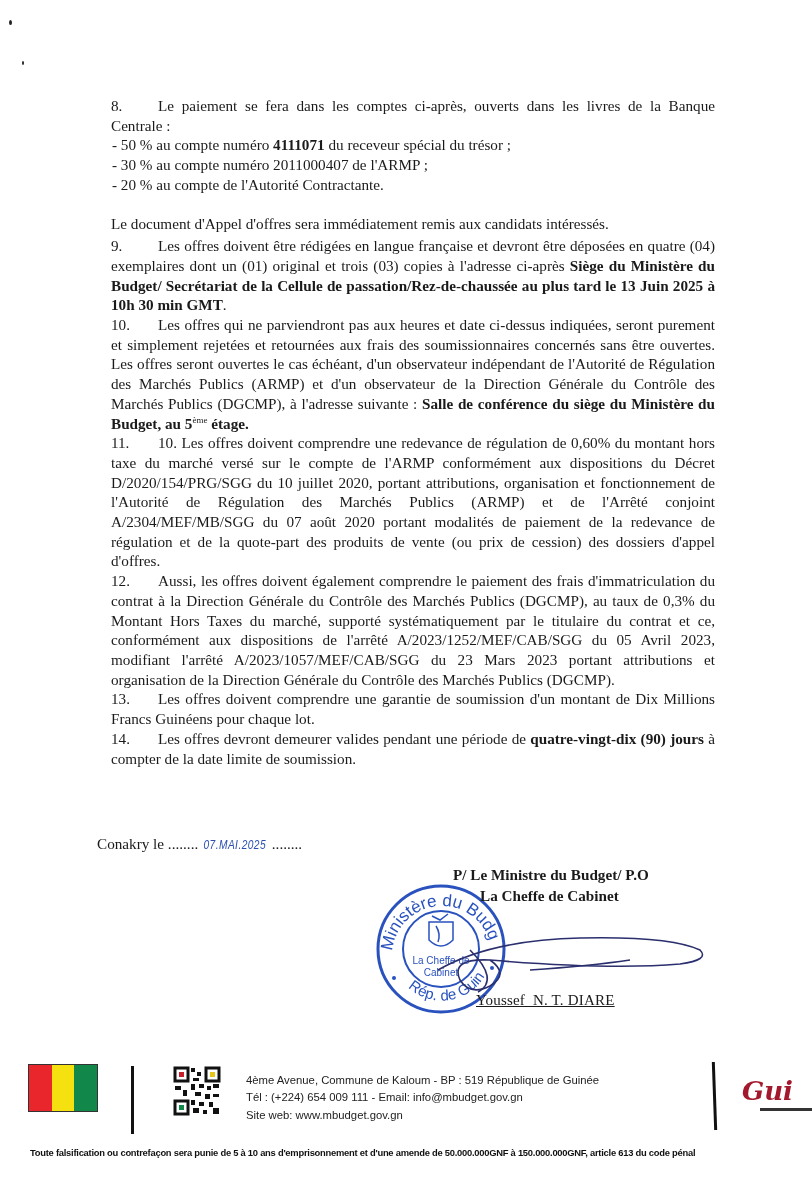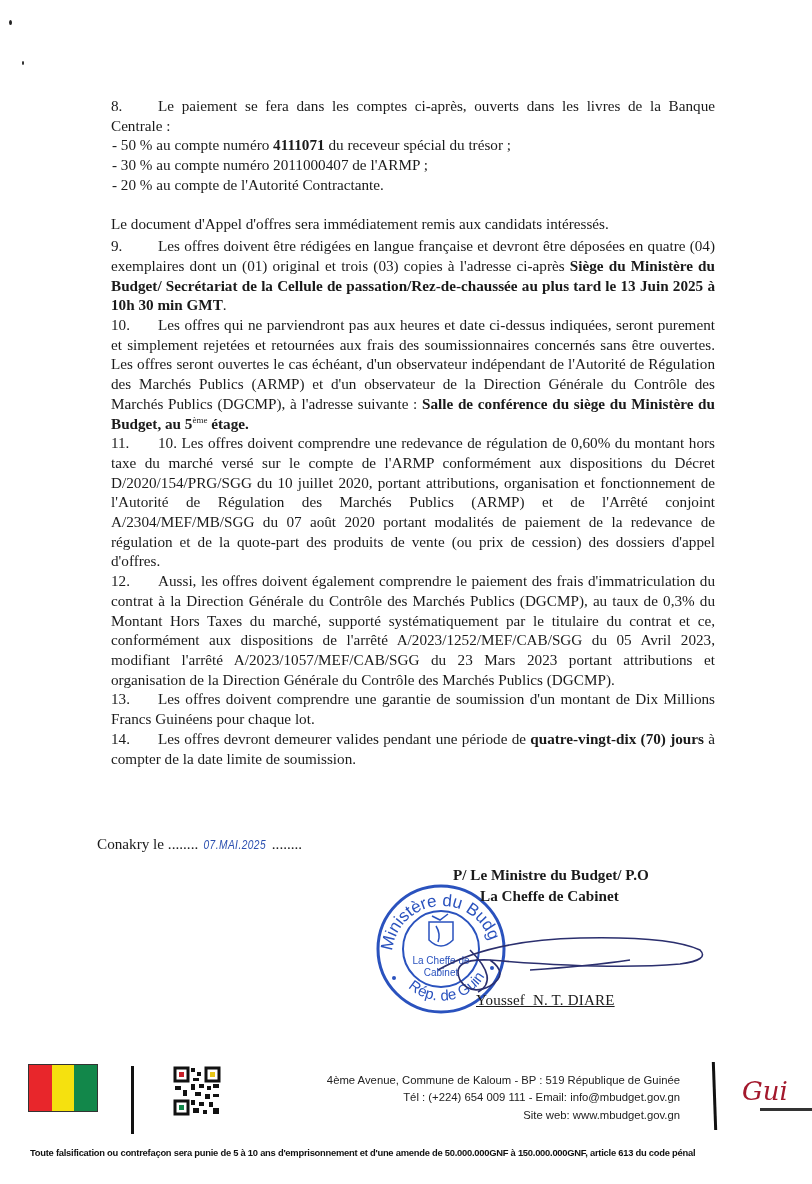--- a/index.html
+++ b/index.html
@@ -29,24 +29,24 @@
   .sig-title1 { position:absolute; left:453px; top:866px; font-weight:bold; font-size:15.2px; }
   .sig-title2 { position:absolute; left:480px; top:887px; font-weight:bold; font-size:15.2px; }
   .sig-name { position:absolute; left:476px; top:992px; font-weight:normal; font-size:15px; text-decoration:underline; letter-spacing:0.2px; }
   .stamp { position:absolute; left:374px; top:882px; width:134px; height:134px; }
   .signature { position:absolute; left:430px; top:930px; width:280px; height:70px; }
   .footer-flag { position:absolute; left:28px; top:1064px; width:70px; height:48px; display:flex; border:1px solid #333; box-sizing:border-box; }
   .footer-flag span { flex:1; }
   .footer-rule { position:absolute; width:3px; background:#111; }
   .qr { position:absolute; left:173px; top:1066px; width:48px; height:50px; }
   .footer-address {
-    position:absolute; left:246px; top:1072px; width:434px; text-align:right;
+    position:absolute; left:246px; top:1072px; width:434px; text-align:left;
     font-family:"Liberation Sans", sans-serif; font-size:11.3px; line-height:17.3px; color:#222;
   }
-  .footer-logo { position:absolute; left:742px; top:1076px; font-family:"DejaVu Serif", serif; font-style:italic; font-weight:normal; font-size:26px; color:#a3182c; }
+  .footer-logo { position:absolute; left:742px; top:1076px; font-family:"DejaVu Serif", serif; font-style:italic; font-weight:bold; font-size:26px; color:#a3182c; }
   .footer-logo-sub { position:absolute; left:760px; top:1108px; width:52px; height:3px; background:#333; }
   .footer-warning {
     position:absolute; left:30px; top:1147px; white-space:nowrap;
     font-family:"Liberation Sans", sans-serif; font-weight:bold; font-size:9.4px; color:#111;
     letter-spacing:-0.25px;
   }
 </style>
 </head>
 <body>
 
@@ -60,21 +60,21 @@
     <p class="bullet"><span>- 50 % au compte numéro </span><b>4111071</b><span> du receveur spécial du trésor ;</span></p>
     <p class="bullet"><span>- 30 % au compte numéro 2011000407 de l'ARMP ;</span></p>
     <p class="bullet"><span>- 20 % au compte de l'Autorité Contractante.</span></p>
     <div class="gap"></div>
     <p style="margin-bottom:3px;">Le document d'Appel d'offres sera immédiatement remis aux candidats intéressés.</p>
     <p><span class="num">9.</span><span>Les offres doivent être rédigées en langue française et devront être déposées en quatre (04) exemplaires dont un (01) original et trois (03) copies à l'adresse ci-après </span><b>Siège du Ministère du Budget/ Secrétariat de la Cellule de passation/Rez-de-chaussée au plus tard le 13 Juin 2025 à 10h 30 min GMT</b><span>.</span></p>
     <p><span class="num">10.</span><span>Les offres qui ne parviendront pas aux heures et date ci-dessus indiquées, seront purement et simplement rejetées et retournées aux frais des soumissionnaires concernés sans être ouvertes. Les offres seront ouvertes le cas échéant, d'un observateur indépendant de l'Autorité de Régulation des Marchés Publics (ARMP) et d'un observateur de la Direction Générale du Contrôle des Marchés Publics (DGCMP), à l'adresse suivante : </span><b>Salle de conférence du siège du Ministère du Budget, au 5</b><sup>ème</sup><b> étage.</b></p>
     <p><span class="num">11.</span><span>10. Les offres doivent comprendre une redevance de régulation de 0,60% du montant hors taxe du marché versé sur le compte de l'ARMP conformément aux dispositions du Décret D/2020/154/PRG/SGG du 10 juillet 2020, portant attributions, organisation et fonctionnement de l'Autorité de Régulation des Marchés Publics (ARMP) et de l'Arrêté conjoint A/2304/MEF/MB/SGG du 07 août 2020 portant modalités de paiement de la redevance de régulation et de la quote-part des produits de vente (ou prix de cession) des dossiers d'appel d'offres.</span></p>
     <p><span class="num">12.</span><span>Aussi, les offres doivent également comprendre le paiement des frais d'immatriculation du contrat à la Direction Générale du Contrôle des Marchés Publics (DGCMP), au taux de 0,3% du Montant Hors Taxes du marché, supporté systématiquement par le titulaire du contrat et ce, conformément aux dispositions de l'arrêté A/2023/1252/MEF/CAB/SGG du 05 Avril 2023, modifiant l'arrêté A/2023/1057/MEF/CAB/SGG du 23 Mars 2023 portant attributions et organisation de la Direction Générale du Contrôle des Marchés Publics (DGCMP).</span></p>
     <p><span class="num">13.</span><span>Les offres doivent comprendre une garantie de soumission d'un montant de Dix Millions Francs Guinéens pour chaque lot.</span></p>
-    <p><span class="num">14.</span><span>Les offres devront demeurer valides pendant une période de </span><b>quatre-vingt-dix (70) jours</b><span> à compter de la date limite de soumission.</span></p>
+    <p><span class="num">14.</span><span>Les offres devront demeurer valides pendant une période de </span><b>quatre-vingt-dix (90) jours</b><span> à compter de la date limite de soumission.</span></p>
   </div>
 
   <div class="date-line">
     <span>Conakry le ........</span><span class="date-stamp">07.MAI.2025</span><span>........</span>
   </div>
 
   <svg class="stamp" viewBox="0 0 134 134">
     <defs>
       <path id="arcTop" d="M 18 72 A 50 50 0 0 1 116 60"></path>
       <path id="arcBot" d="M 26 96 A 50 50 0 0 0 112 92"></path>

